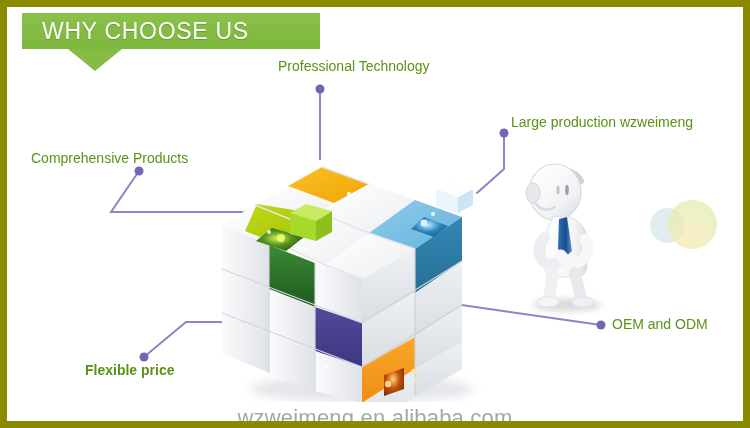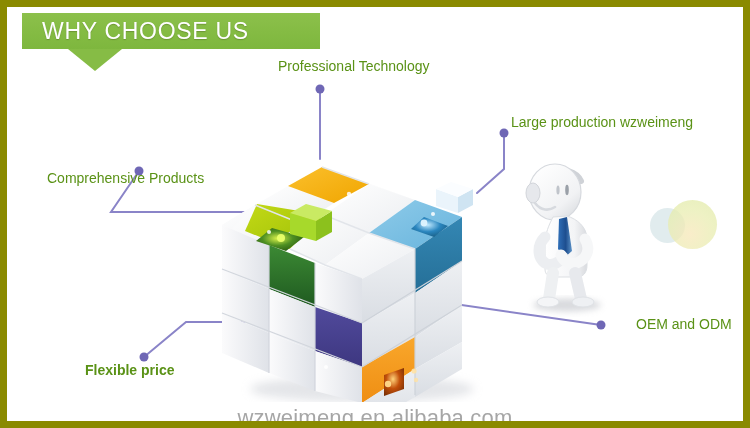--- a/index.html
+++ b/index.html
@@ -69,23 +69,23 @@
   
   .label {
     position: absolute;
     font-size: 14px;
     color: #5a9216;
     white-space: nowrap;
     font-family: "Liberation Sans", sans-serif;
   }
   #lbl-prof      { left: 271px; top: 51px; }
   #lbl-large     { left: 504px; top: 107px; }
-  #lbl-comp      { left: 40px;  top: 143px; margin-top: 20px; }
+  #lbl-comp      { left: 24px;  top: 143px; }
   #lbl-flex      { left: 78px;  top: 355px; font-weight: bold; }
-  #lbl-oem       { left: 605px; top: 309px; margin-left: 24px; }
+  #lbl-oem       { left: 605px; top: 309px; }
 
   
   #wires {
     position: absolute;
     left: 0; top: 0;
     width: 736px;
     height: 414px;
     pointer-events: none;
   }
 

